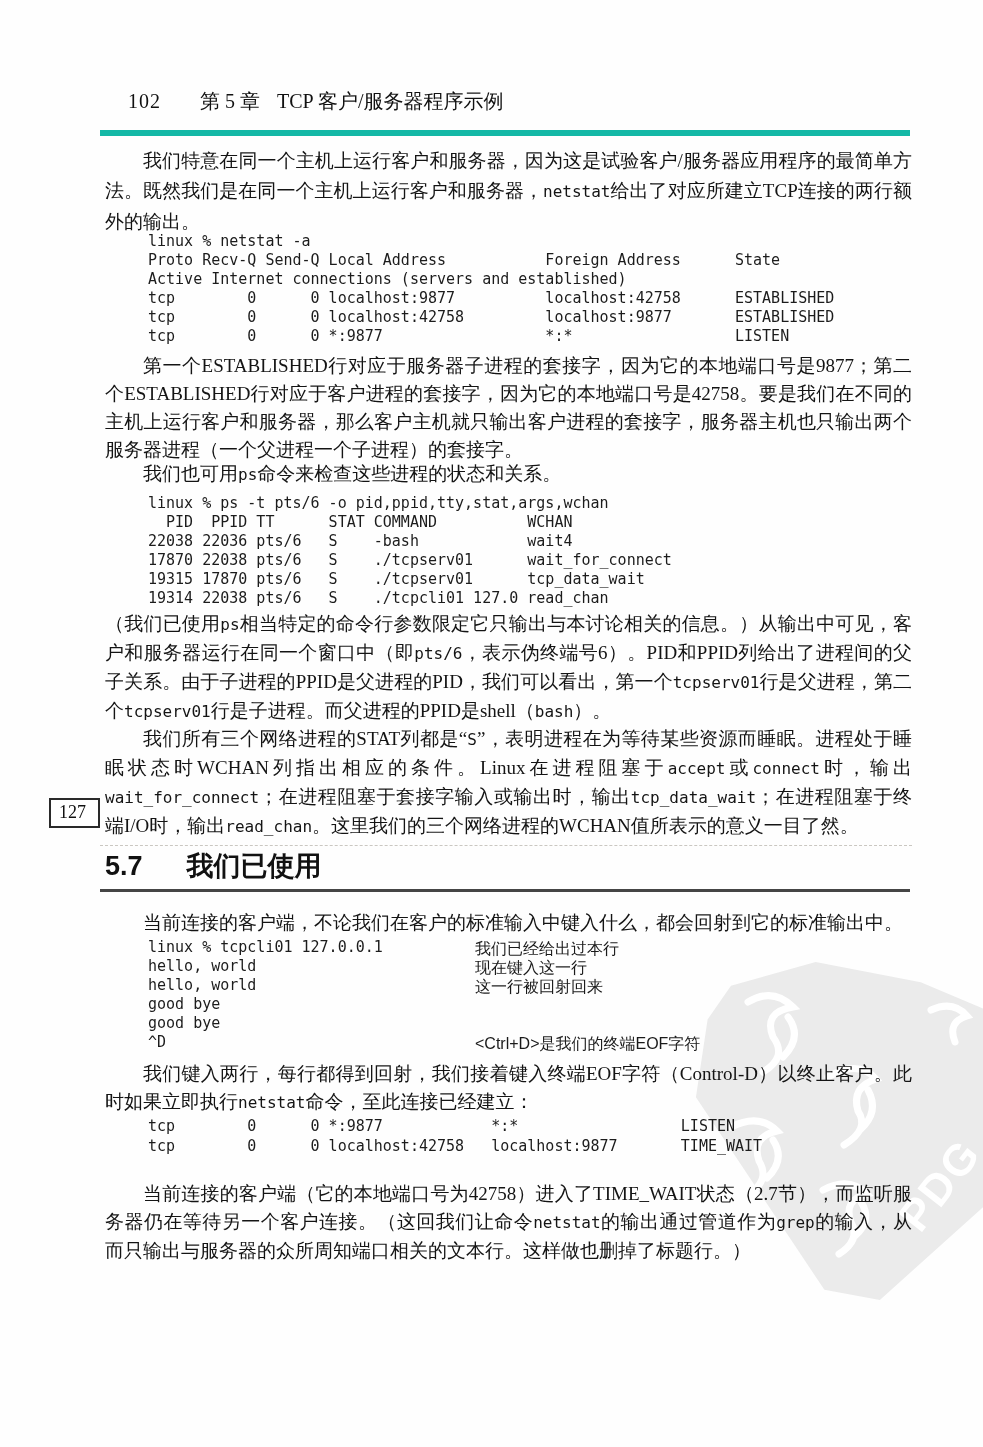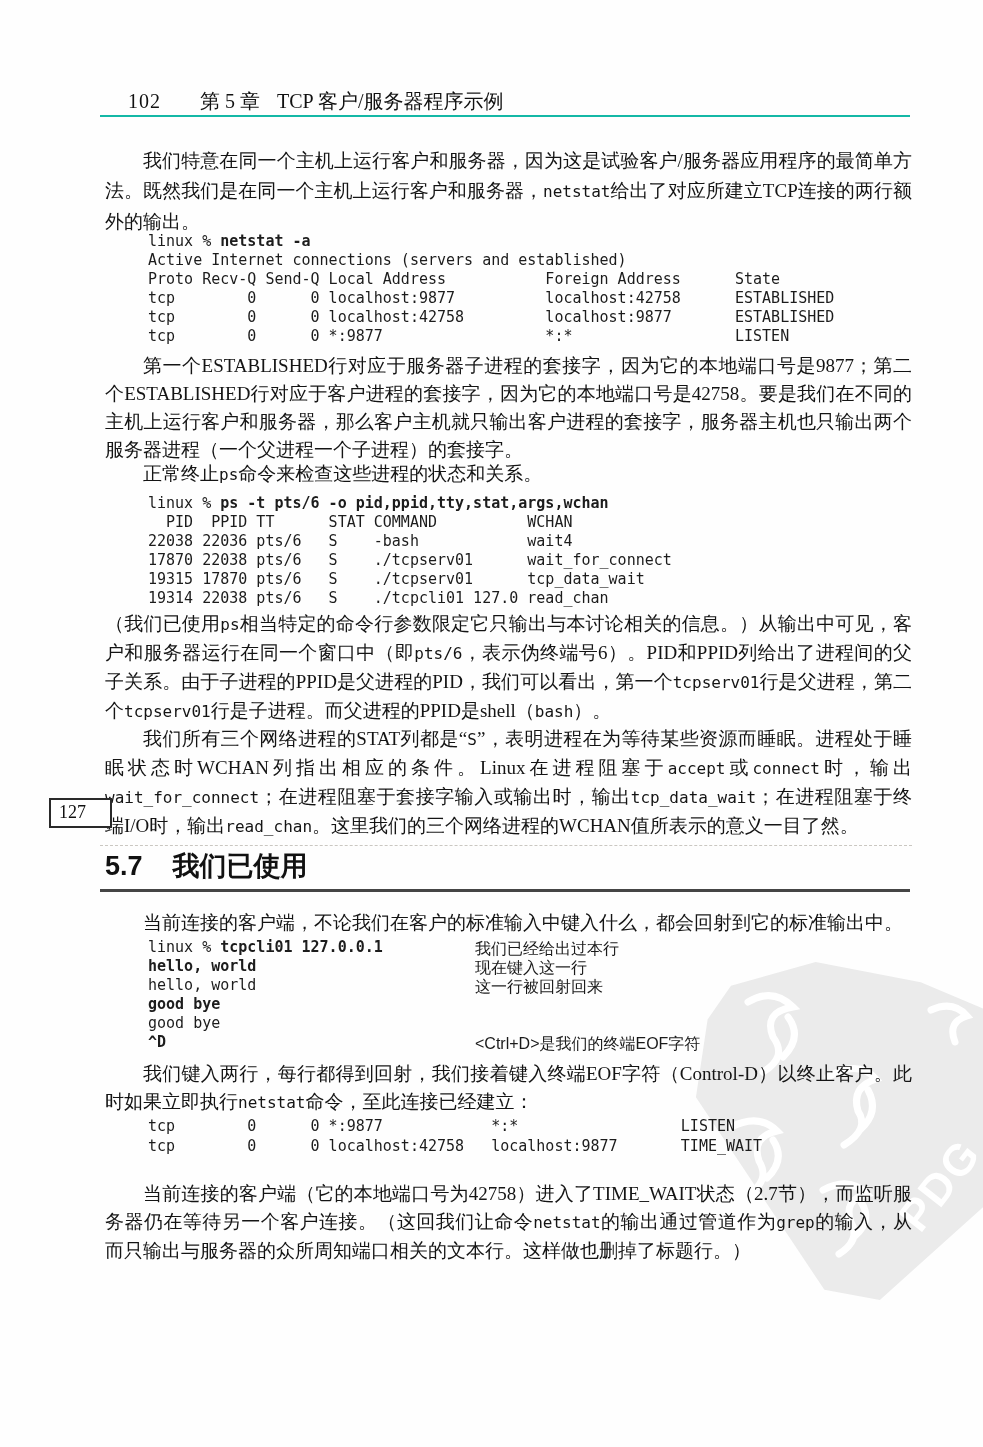--- a/index.html
+++ b/index.html
@@ -1,45 +1,45 @@
 <!DOCTYPE html>
 <html><head>
 <meta charset="utf-8">
 <style>
   html,body{margin:0;padding:0;background:#888;}
   .page{position:relative;width:983px;height:1447px;background:#fefefe;margin:0 auto;overflow:hidden;
         font-family:"Liberation Serif","DejaVu Serif",serif;color:#161616;}
   
-  .header{position:absolute;top:88px;left:100px;width:810px;padding-bottom:0;
-          border-bottom:2px solid #14b8a6;font-size:20px;color:#111;z-index:2;}
+  .header{position:absolute;top:88px;left:100px;width:810px;padding-bottom:15px;
+          border-bottom:6px solid #14b8a6;font-size:20px;color:#111;z-index:2;}
   .pnum{margin-left:28px;letter-spacing:1px;}
   .chap{margin-left:34px;}
   .ctitle{margin-left:12px;}
   
   .body{position:absolute;left:105px;width:807px;margin:0;font-size:19px;line-height:30px;
         text-align:justify;color:#141414;z-index:2;}
   .lh28{line-height:28px;}
   .ind{text-indent:2em;}
   .m{font-family:"DejaVu Sans Mono","Liberation Mono",monospace;font-size:16px;}
-  .b{font-weight:bold;}
+  .b{font-weight:normal;}
   
   .code{position:absolute;left:148px;font-family:"DejaVu Sans Mono","Liberation Mono",monospace;
         font-size:15px;line-height:19px;color:#1c1c1c;z-index:2;}
   .cl{position:relative;white-space:pre;min-height:19px;}
   .cmt{position:absolute;left:327px;top:1px;font-family:Liberation Sans, sans-serif;
        font-size:16px;white-space:nowrap;color:#1a1a1a;}
   
   .h2{position:absolute;left:105px;top:848px;margin:0;font-family:"Liberation Sans","DejaVu Sans",sans-serif;
       font-size:27px;font-weight:bold;color:#111;z-index:2;}
-  .snum{margin-right:30px;}
+  .snum{margin-right:44px;}
   .srule{position:absolute;left:100px;top:889px;width:810px;height:3px;background:#454545;z-index:2;}
   .artifact{position:absolute;left:100px;top:845px;width:812px;height:0;
             border-top:1px dashed #b5b0a8;opacity:.7;z-index:2;}
   
-  .marginbox{position:absolute;left:49px;top:798px;border:2px solid #2a2a2a;padding:2px 24px 3px 8px;
+  .marginbox{position:absolute;left:49px;top:798px;border:2px solid #2a2a2a;padding:2px 12px 3px 8px;
              font-size:18px;color:#111;z-index:2;background:#fff;}
   
   .wm{position:absolute;left:693px;top:962px;width:292px;height:338px;background:#ebebeb;z-index:1;
       clip-path:polygon(13% 7%,42% 0%,78% 6%,100% 14%,100% 72%,64% 100%,45% 97%,18% 62%,1% 40%,5% 17%);}
   .wm svg{position:absolute;left:0;top:0;}
   .pdg{position:absolute;left:196px;top:198px;color:#ffffff;font-family:"Liberation Sans",sans-serif;
        font-weight:bold;font-size:44px;letter-spacing:2px;transform:rotate(-52deg);}
 </style>
 </head>
 <body>
@@ -62,30 +62,30 @@
   <div class="header">
     <span class="pnum">102</span>
     <span class="chap">第 5 章</span>
     <span class="ctitle">TCP 客户/服务器程序示例</span>
   </div>
 
   <p class="body ind" style="top:146px"><span>我们特意在同一个主机上运行客户和服务器，因为这是试验客户/服务器应用程序的最简单方法。既然我们是在同一个主机上运行客户和服务器，</span><span class="m">netstat</span><span>给出了对应所建立TCP连接的两行额外的输出。</span></p>
 
   <div class="code" style="top:232px">
       <div class="cl"><span>linux % </span><span class="b">netstat -a</span></div>
+      <div class="cl"><span>Proto Recv-Q Send-Q Local Address           Foreign Address      State</span></div>
       <div class="cl"><span>Active Internet connections (servers and established)</span></div>
-      <div class="cl"><span>Proto Recv-Q Send-Q Local Address           Foreign Address      State</span></div>
       <div class="cl"><span>tcp        0      0 localhost:9877          localhost:42758      ESTABLISHED</span></div>
       <div class="cl"><span>tcp        0      0 localhost:42758         localhost:9877       ESTABLISHED</span></div>
       <div class="cl"><span>tcp        0      0 *:9877                  *:*                  LISTEN</span></div>
     </div>
 
   <p class="body ind lh28" style="top:352px"><span>第一个ESTABLISHED行对应于服务器子进程的套接字，因为它的本地端口号是9877；第二个ESTABLISHED行对应于客户进程的套接字，因为它的本地端口号是42758。要是我们在不同的主机上运行客户和服务器，那么客户主机就只输出客户进程的套接字，服务器主机也只输出两个服务器进程（一个父进程一个子进程）的套接字。</span></p>
 
-  <p class="body ind lh28" style="top:460px"><span>正常终止</span><span class="m">ps</span><span>命令来检查这些进程的状态和关系。</span></p>
+  <p class="body ind lh28" style="top:460px"><span>我们也可用</span><span class="m">ps</span><span>命令来检查这些进程的状态和关系。</span></p>
 
   <div class="code" style="top:494px">
       <div class="cl"><span>linux % </span><span class="b">ps -t pts/6 -o pid,ppid,tty,stat,args,wchan</span></div>
       <div class="cl"><span>  PID  PPID TT      STAT COMMAND          WCHAN</span></div>
       <div class="cl"><span>22038 22036 pts/6   S    -bash            wait4</span></div>
       <div class="cl"><span>17870 22038 pts/6   S    ./tcpserv01      wait_for_connect</span></div>
       <div class="cl"><span>19315 17870 pts/6   S    ./tcpserv01      tcp_data_wait</span></div>
       <div class="cl"><span>19314 22038 pts/6   S    ./tcpcli01 127.0 read_chan</span></div>
     </div>
 

